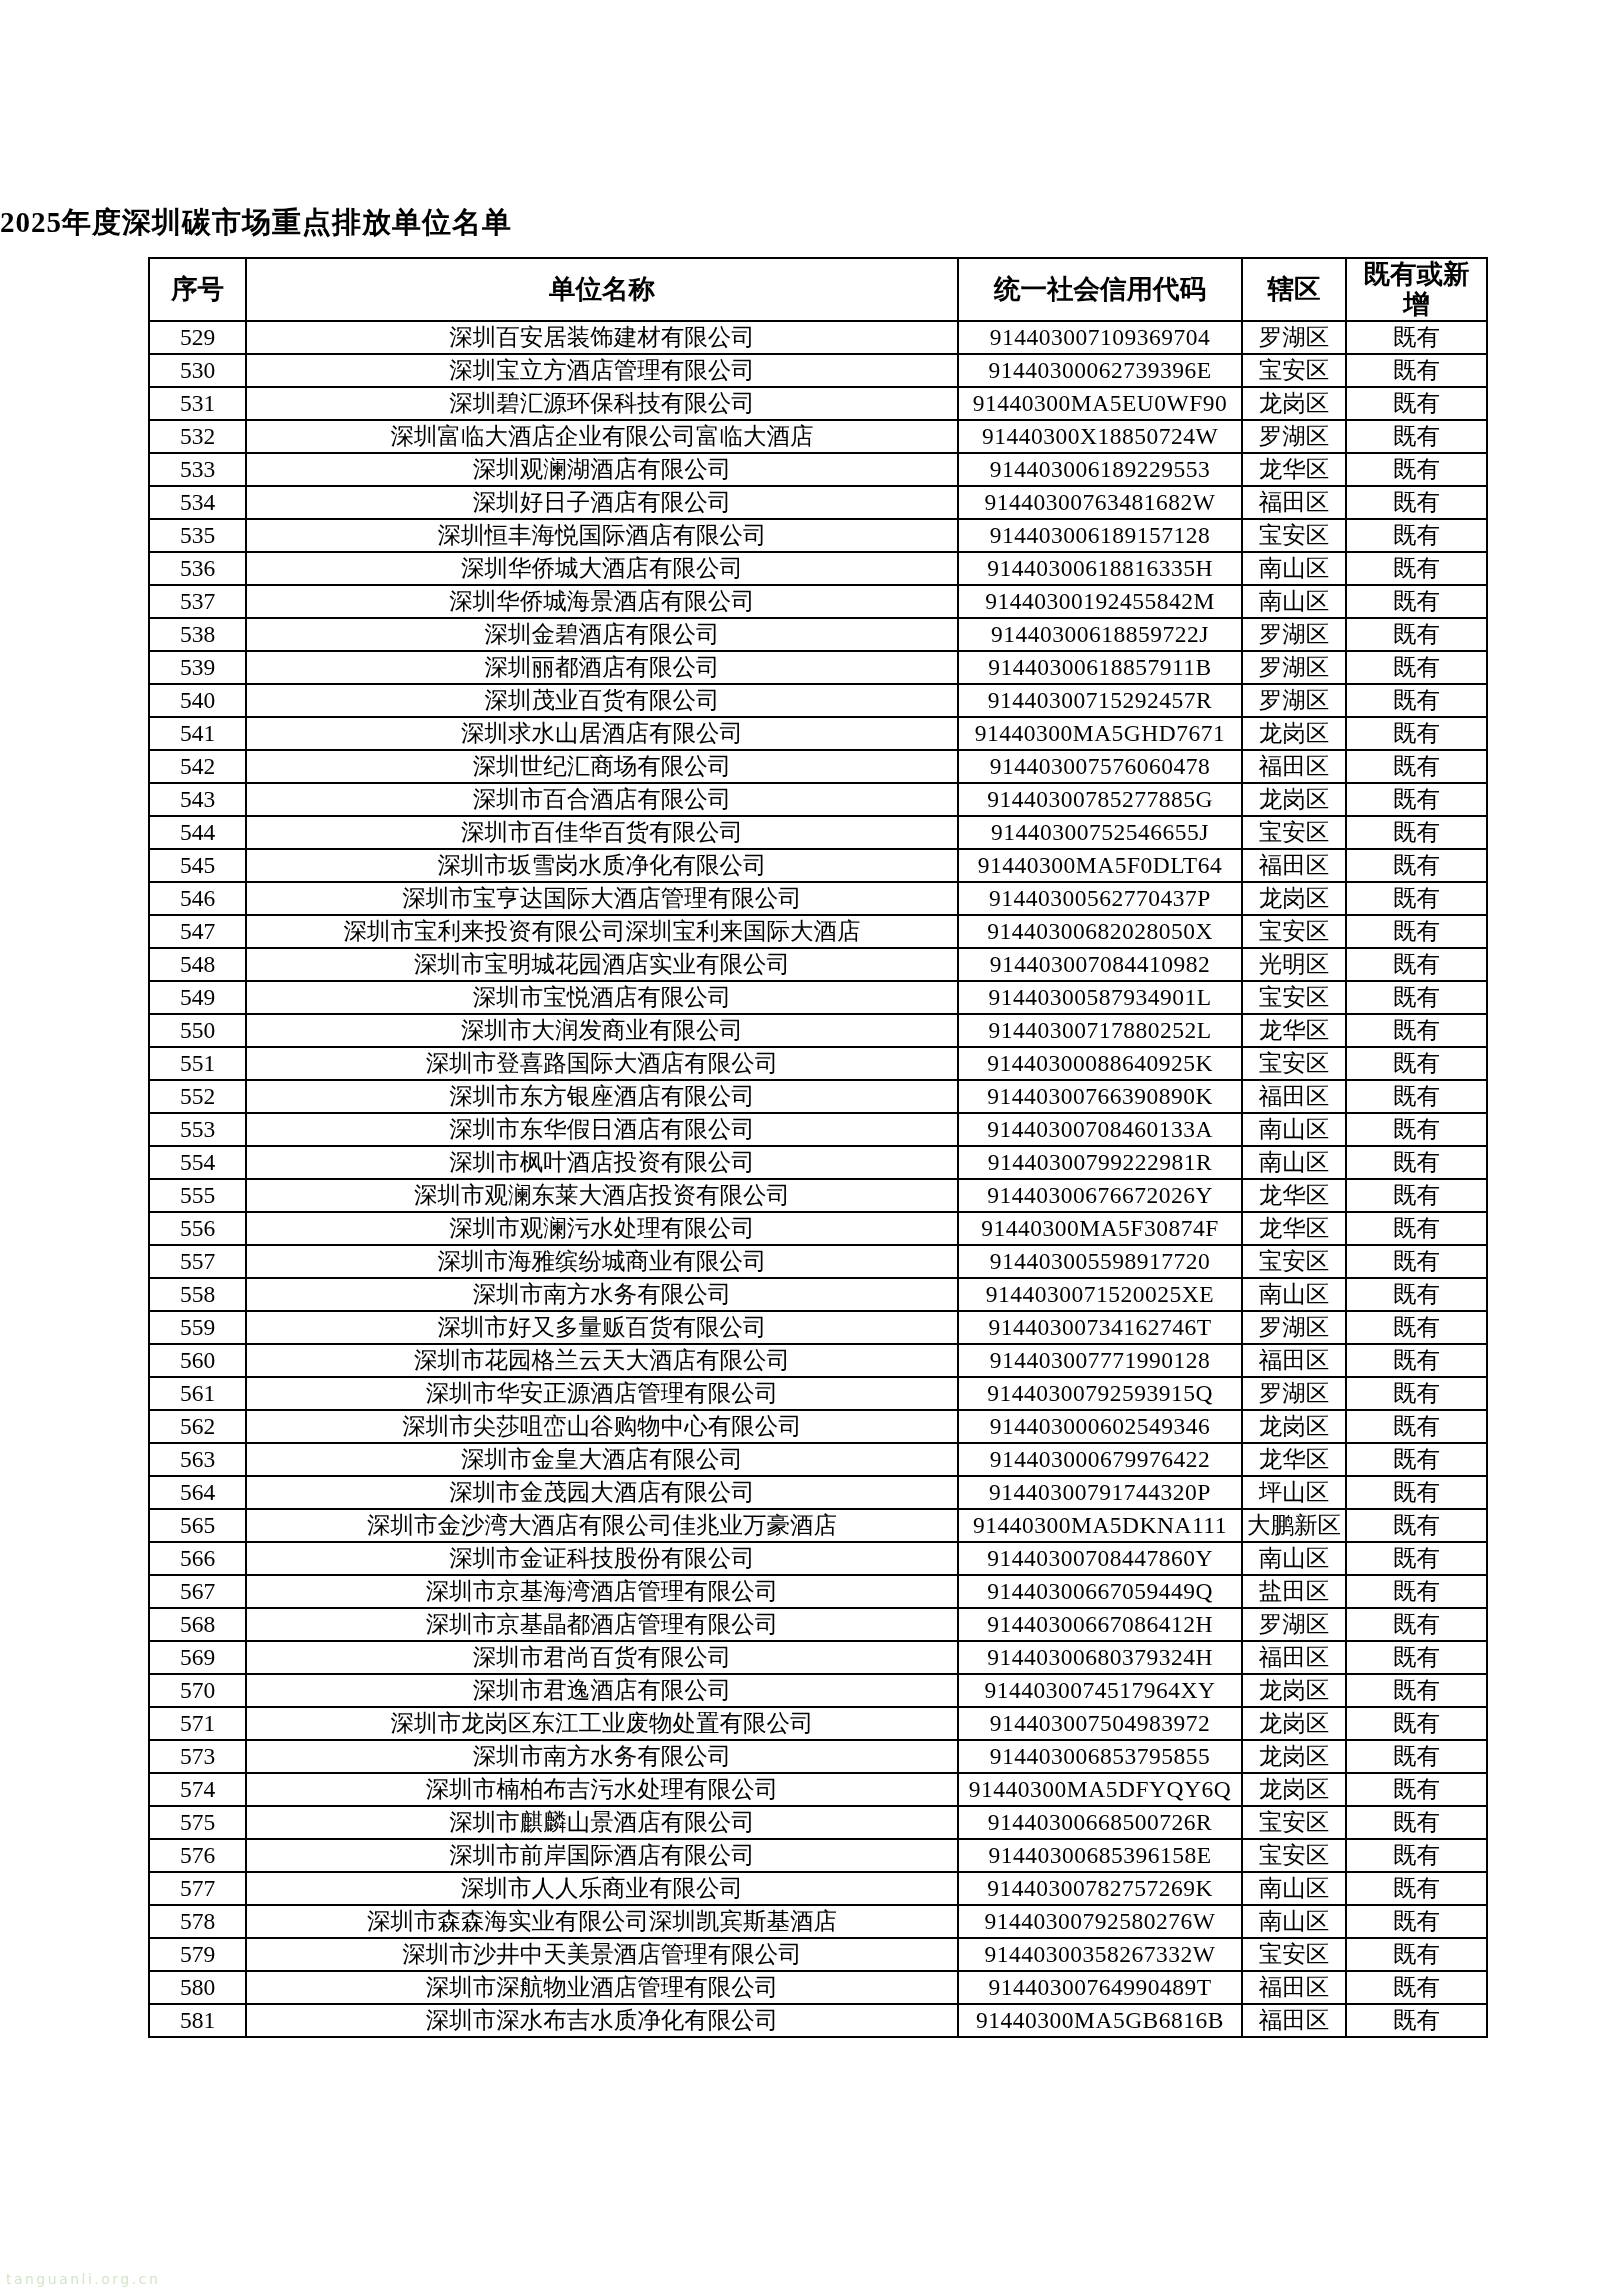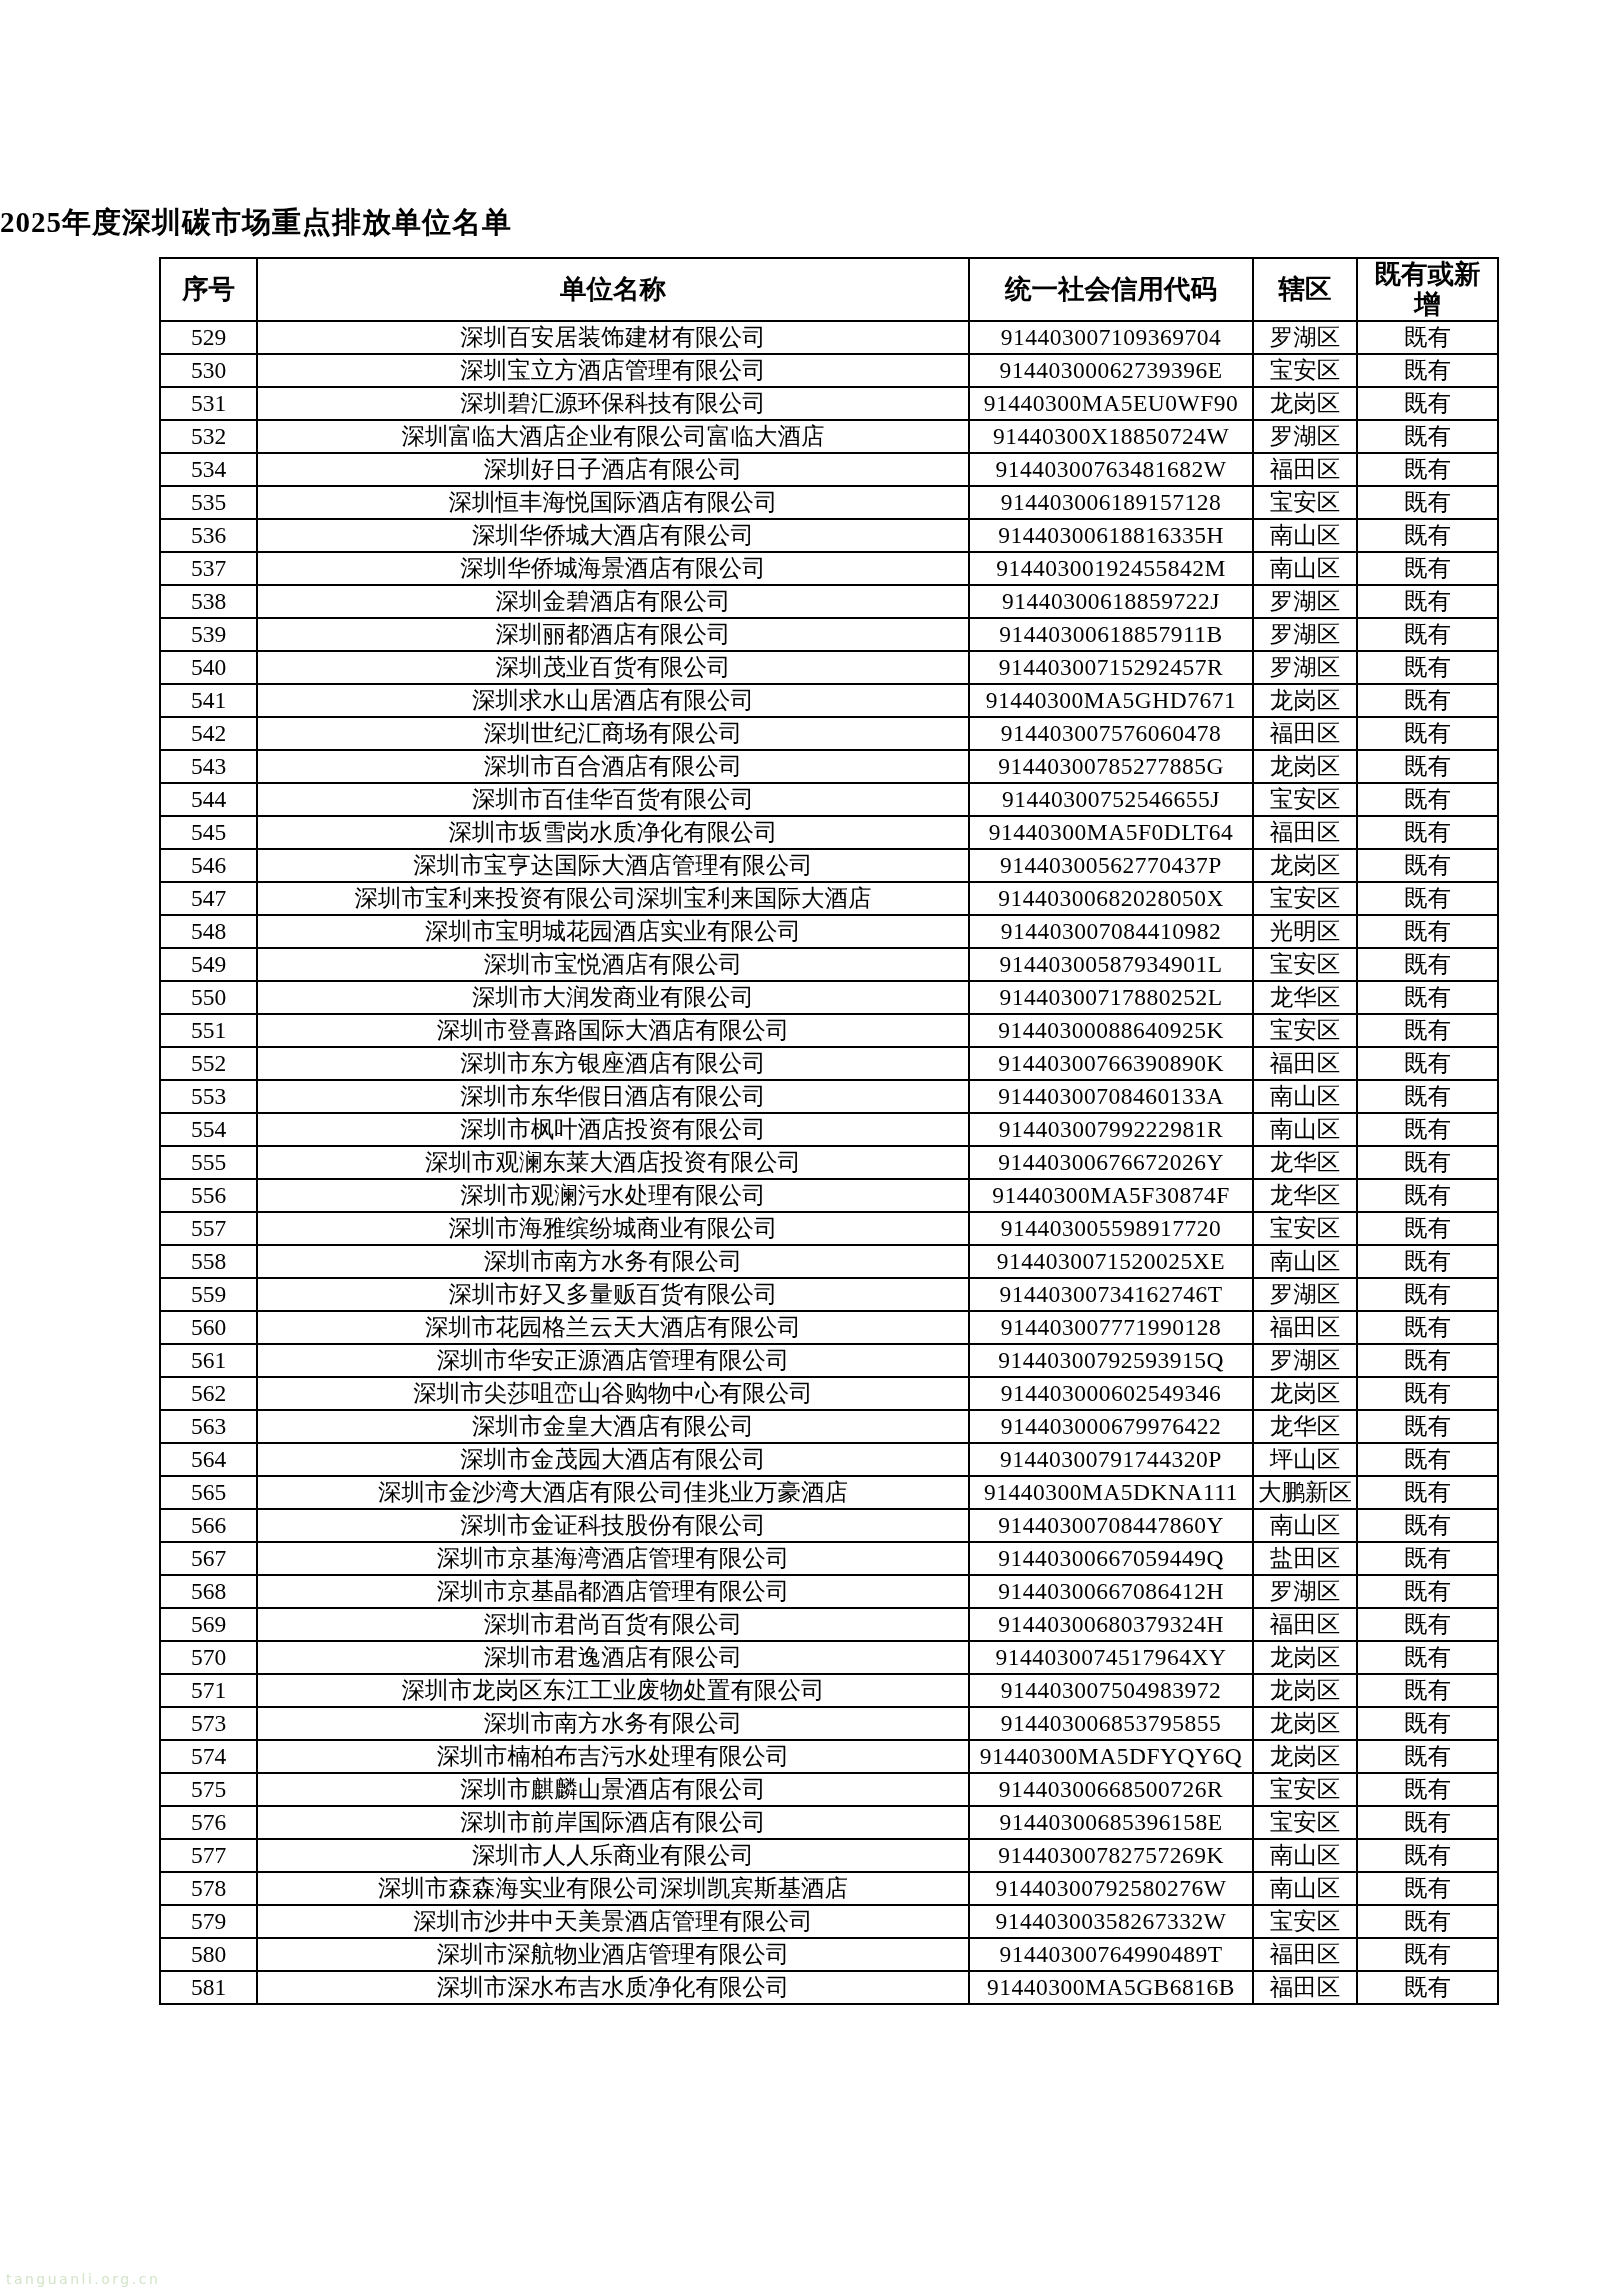--- a/index.html
+++ b/index.html
@@ -17,21 +17,21 @@
     position: absolute;
     top: 203px;
     left: 0;
     width: 100%;
     font-size: 29px;
     font-weight: bold;
     letter-spacing: 1px;
   }
   table.units-table {
     position: absolute;
-    left: 159px;
+    left: 148px;
     top: 257px;
     width: 1338px;
     border-collapse: collapse;
     table-layout: fixed;
     border: 2.9px solid #000;
   }
   .units-table col.c0 { width: 97px; }
   .units-table col.c1 { width: 712px; }
   .units-table col.c2 { width: 284px; }
   .units-table col.c3 { width: 104px; }
@@ -120,20 +120,27 @@
         <td>既有</td>
       </tr>
       <tr>
         <td>532</td>
         <td>深圳富临大酒店企业有限公司富临大酒店</td>
         <td class="code-cell">91440300X18850724W</td>
         <td>罗湖区</td>
         <td>既有</td>
       </tr>
       <tr>
+        <td>533</td>
+        <td>深圳观澜湖酒店有限公司</td>
+        <td class="code-cell">914403006189229553</td>
+        <td>龙华区</td>
+        <td>既有</td>
+      </tr>
+      <tr>
         <td>534</td>
         <td>深圳好日子酒店有限公司</td>
         <td class="code-cell">91440300763481682W</td>
         <td>福田区</td>
         <td>既有</td>
       </tr>
       <tr>
         <td>535</td>
         <td>深圳恒丰海悦国际酒店有限公司</td>
         <td class="code-cell">914403006189157128</td>

